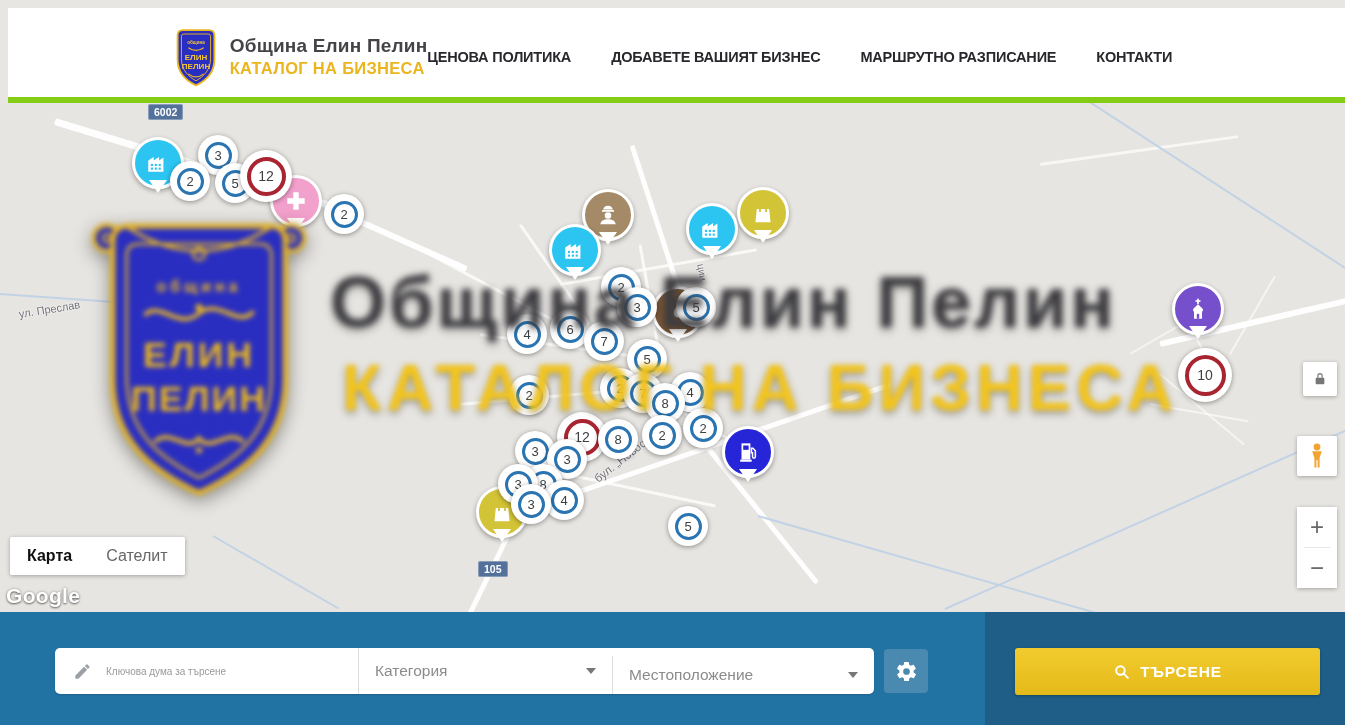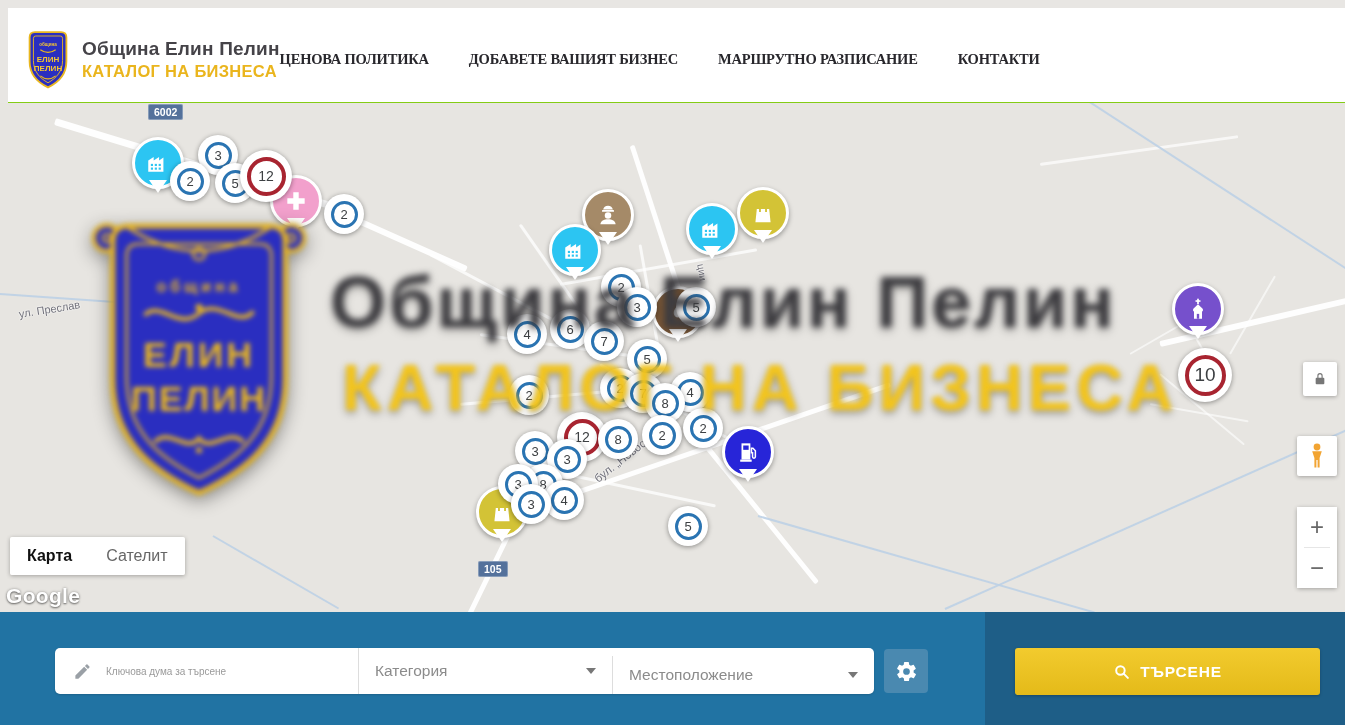--- a/index.html
+++ b/index.html
@@ -2,25 +2,25 @@
 <html><head>
 <meta charset="utf-8">
 <style>
   html,body{margin:0;padding:0;}
   body{width:1345px;height:725px;overflow:hidden;font-family:"Liberation Sans",sans-serif;background:#fff;}
   .page{position:relative;width:1345px;height:725px;overflow:hidden;background:#fff;}
   .top-strip{position:absolute;top:0;left:0;width:1345px;height:8px;background:#e8e6e3;z-index:50;}
   .left-strip{position:absolute;top:0;left:0;width:8px;height:103px;background:#e8e6e3;z-index:50;}
 
   
-  header{position:absolute;top:8px;left:8px;right:0;height:95px;background:#fff;display:flex;align-items:center;justify-content:flex-start;padding:8px 25px 0 17px;box-sizing:border-box;z-index:40;border-bottom:1px solid #84cc16;}
+  header{position:absolute;top:8px;left:8px;right:0;height:95px;background:#fff;display:flex;align-items:center;justify-content:center;padding:8px 25px 0 17px;box-sizing:border-box;z-index:40;border-bottom:6px solid #84cc16;}
   .brand{display:flex;align-items:center;gap:11px;}
   .brand-title{font-size:19px;font-weight:bold;color:#454348;letter-spacing:.2px;}
   .brand-subtitle{font-size:16.5px;font-weight:bold;color:#eab51d;letter-spacing:.3px;margin-top:2px;}
-  nav{display:flex;gap:40px;align-items:center;font-family:Liberation Serif, serif;}
+  nav{display:flex;gap:40px;align-items:center;}
   nav a{text-decoration:none;font-weight:bold;font-size:14.5px;color:#28272c;letter-spacing:-.2px;white-space:nowrap;}
 
   
   .map{position:absolute;top:103px;left:0;width:1345px;height:509px;background:#e7e5e1;overflow:hidden;}
   .layer{position:absolute;inset:0;}
   .road{position:absolute;background:#fff;transform-origin:0 50%;border-radius:2px;z-index:1;}
   .stream{position:absolute;background:#bdd0e5;transform-origin:0 50%;z-index:1;}
   .street{position:absolute;color:#70707a;font-size:11px;white-space:nowrap;z-index:2;text-shadow:0 0 2px #fff,0 0 2px #fff;transform-origin:0 0;}
   .badge{position:absolute;background:#54719b;color:#fff;font-size:10.5px;font-weight:bold;padding:2px 6px;border-radius:2px;z-index:3;box-shadow:inset 0 0 0 1px rgba(255,255,255,.3);}
 
@@ -320,21 +320,21 @@
         <div class="cluster" style="left: 564px; top: 397px; height: 40px; width: 40px;">
           <div class="cluster-ring" style="height: 27px; width: 27px; border-color: rgb(42, 116, 178); border-width: 3.2px;">4</div>
         </div>
         <div class="cluster" style="left: 531px; top: 401px; height: 40px; width: 40px;">
           <div class="cluster-ring" style="height: 27px; width: 27px; border-color: rgb(42, 116, 178); border-width: 3.2px;">3</div>
         </div>
         <div class="cluster" style="left: 688px; top: 423px; height: 40px; width: 40px;">
           <div class="cluster-ring" style="height: 27px; width: 27px; border-color: rgb(42, 116, 178); border-width: 3.2px;">5</div>
         </div>
         <div class="cluster" style="left: 1205px; top: 272px; height: 54px; width: 54px;">
-          <div class="cluster-ring" style="height: 41px; width: 41px; border-color: rgb(168, 36, 48); border-width: 4px; font-size: 19px;">10</div>
+          <div class="cluster-ring" style="height: 41px; width: 41px; border-color: rgb(168, 36, 48); border-width: 4px; font-size: 14px;">10</div>
         </div>
       </div>
 
     <svg class="wm-shield" viewBox="0 0 230 290">
       <circle cx="22" cy="26" r="13" fill="#2a2ec0" stroke="#e9b71f" stroke-width="4"></circle>
       <circle cx="22" cy="26" r="4" fill="none" stroke="#e9b71f" stroke-width="2.5"></circle>
       <circle cx="208" cy="26" r="13" fill="#2a2ec0" stroke="#e9b71f" stroke-width="4"></circle>
       <circle cx="208" cy="26" r="4" fill="none" stroke="#e9b71f" stroke-width="2.5"></circle>
       <path d="M115 283 C70 262 28 232 28 168 L28 30 Q28 14 44 14 L186 14 Q202 14 202 30 L202 168 C202 232 160 262 115 283 Z" fill="#2a2ec0" stroke="#e9b71f" stroke-width="5"></path>
       <path d="M44 16 Q115 62 186 16" fill="none" stroke="#e9b71f" stroke-width="3"></path>

